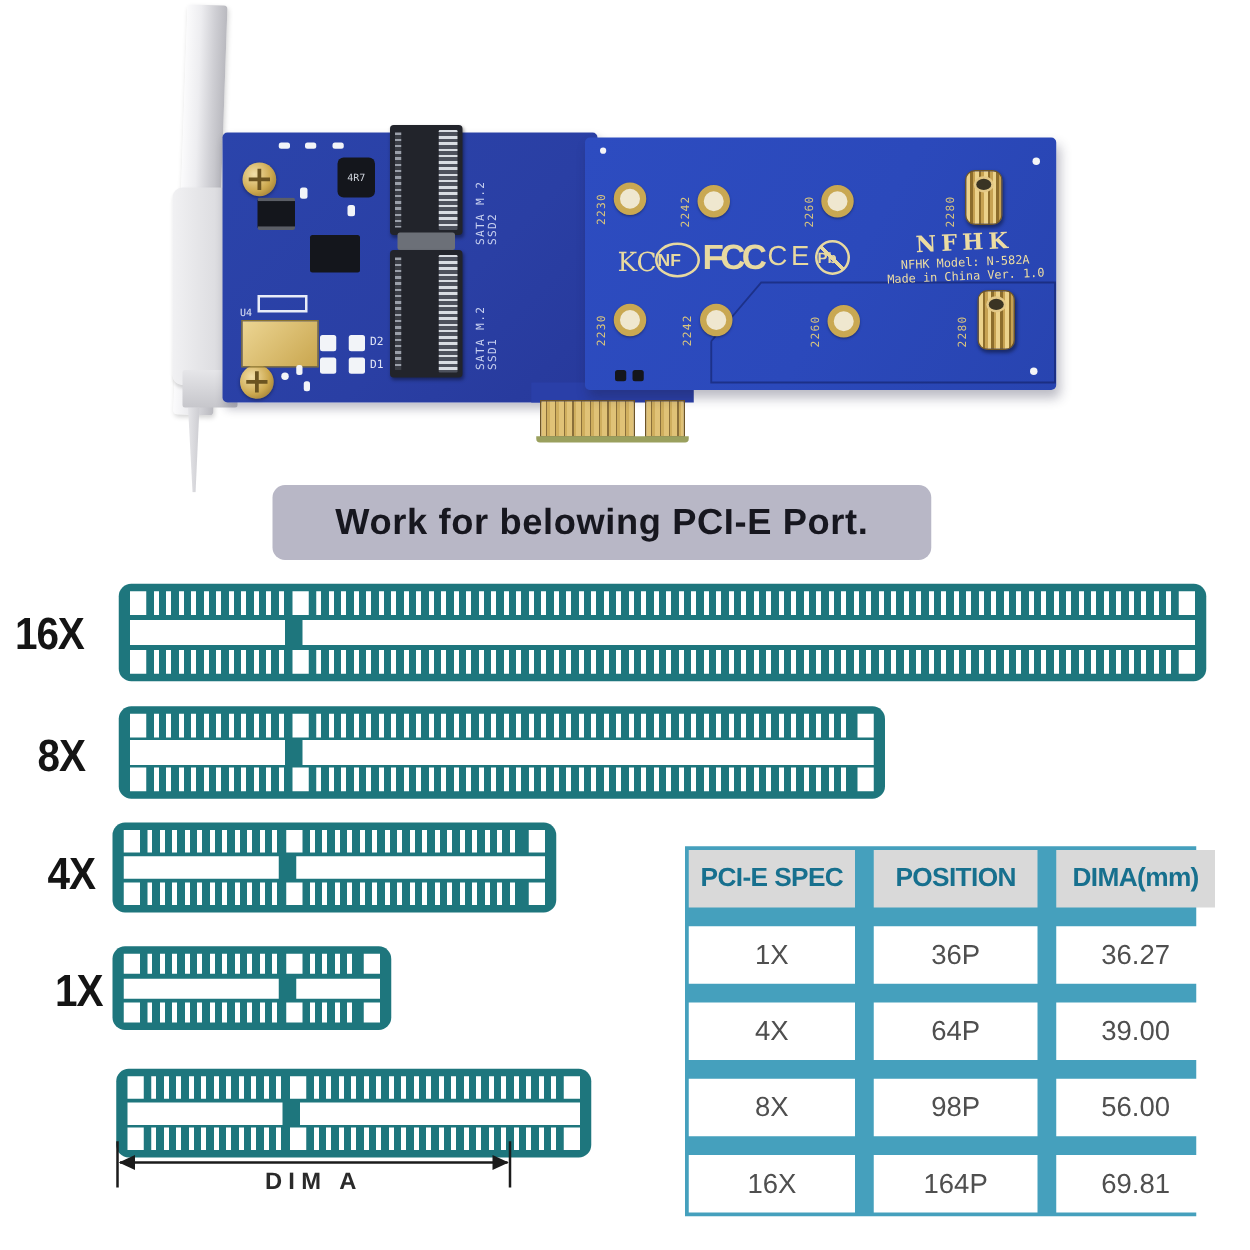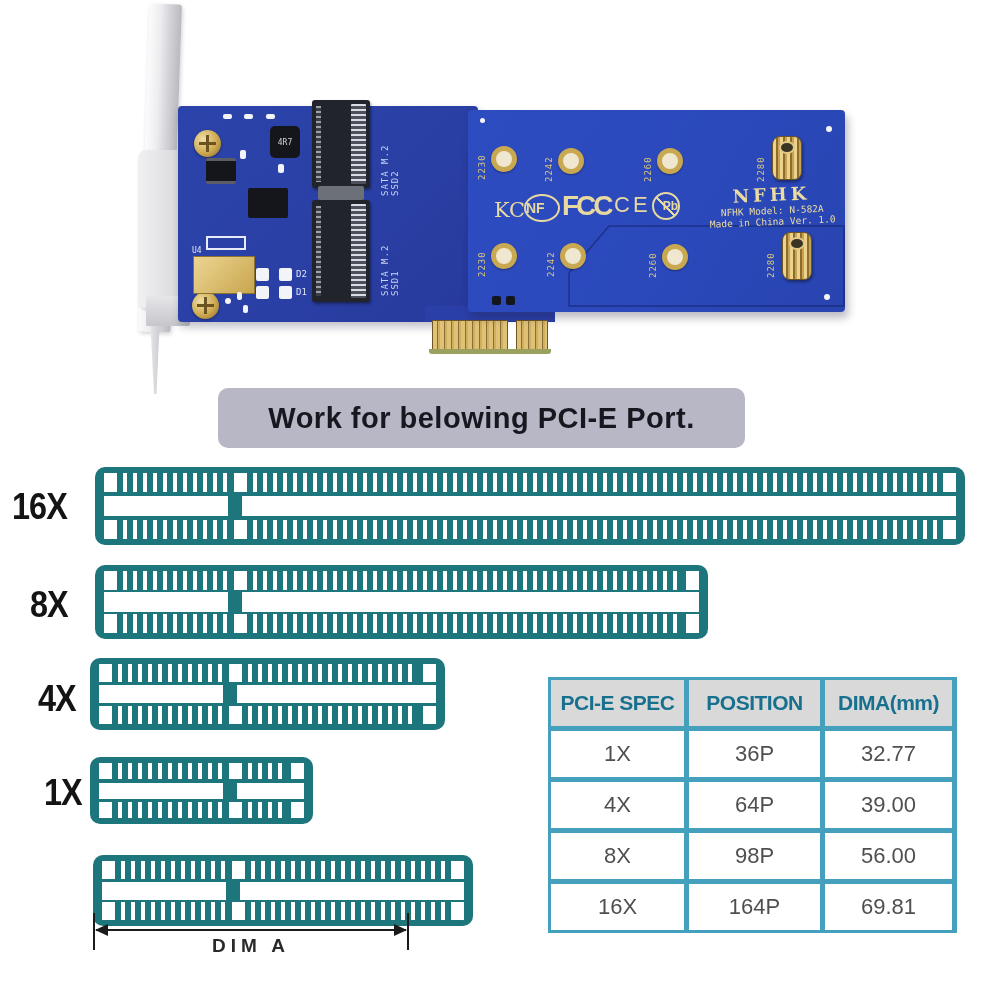--- a/index.html
+++ b/index.html
@@ -51,21 +51,21 @@
     font-family:"DejaVu Sans Mono",monospace;font-size:9px;color:#c9d2f0;letter-spacing:1px;height:70px;}
 
   .hole{width:26px;height:26px;border-radius:50%;background:#efe7cf;border:5px solid #c9a852;
     box-shadow:0 1px 2px rgba(0,0,0,.35);}
   .standoff{background:repeating-linear-gradient(90deg,#ecd28b 0 3px,#8d6d2c 3px 5px,#c7a252 5px 7px);
     border-radius:8px;border:1px solid #6e5527;box-shadow:1px 2px 3px rgba(0,0,0,.4);}
   .standoff::after{content:"";position:absolute;left:50%;top:6px;width:12px;height:9px;margin-left:-6px;
     border-radius:50%;background:#3a3424;box-shadow:0 0 0 2px #e3c887;}
   .cert{position:absolute;color:#e7d9a0;font-weight:bold;}
   .cert-oval{border:2px solid #e7d9a0;border-radius:50%;}
-  .cert-circle{border:2px solid #e7d9a0;border-radius:50%;text-align:right;
+  .cert-circle{border:2px solid #e7d9a0;border-radius:50%;text-align:left;
     background:linear-gradient(45deg,transparent 44%,#e7d9a0 44% 52%,transparent 52%);}
   .brand-block{z-index:5;text-align:center;transform:rotate(-2.5deg);color:#ecdca2;}
   .brand-line1{font-family:"DejaVu Serif",serif;font-weight:bold;font-size:18px;letter-spacing:4px;}
   .brand-line2,.brand-line3{font-family:"DejaVu Sans Mono",monospace;font-size:9.5px;letter-spacing:0;}
 
   .chip{background:#14161c;border-radius:2px;z-index:4;}
   .gold-pad{background:linear-gradient(135deg,#ecd593,#c9a64e);border:1px solid #8a7430;z-index:4;}
   .white-pad{background:#f2f4f8;border-radius:2px;z-index:4;}
   .tiny-label{font-family:"DejaVu Sans Mono",monospace;font-size:9px;color:#dfe4f5;z-index:5;}
   .dotw{border-radius:50%;background:#f4f5f7;z-index:5;}
@@ -106,21 +106,21 @@
   .dim-line{position:absolute;left:3px;right:3px;top:19px;height:2px;background:#1b1b1b;}
   .dim-tick{position:absolute;top:3px;width:2px;height:37px;background:#1b1b1b;}
   .dim-arrow{position:absolute;top:14px;width:0;height:0;border-top:6px solid transparent;border-bottom:6px solid transparent;}
   .dim-arrow.left{left:2px;border-right:13px solid #1b1b1b;}
   .dim-arrow.right{right:2px;border-left:13px solid #1b1b1b;}
   .dim-label{position:absolute;top:25px;width:100%;text-align:center;
     font-size:19px;font-weight:bold;color:#2a2a2a;letter-spacing:5px;}
 
   
   .spec-table{left:548px;top:677px;width:409px;display:grid;
-    grid-template-columns:133px 131px 127px;grid-auto-rows:46px;gap:5px;
+    grid-template-columns:133px 131px 127px;grid-auto-rows:46px;gap:15px;
     background:#45a0bd;padding:3px;}
   .spec-table .cell{background:#fff;display:flex;align-items:center;justify-content:center;
     font-size:22px;color:#4f4f4f;}
   .spec-table .th{background:#d9d9d9;font-weight:bold;font-size:21px;color:#17708e;
     transform:none;letter-spacing:-0.5px;}
 </style>
 </head>
 <body>
 
 <div id="stage">
@@ -344,21 +344,21 @@
     <div class="dim-label">DIM A</div>
   </div>
 
   <div class="abs spec-table">
     <div class="cell th">PCI-E SPEC</div>
     <div class="cell th">POSITION</div>
     <div class="cell th">DIMA(mm)</div>
 
     <div class="cell">1X</div>
     <div class="cell">36P</div>
-    <div class="cell">32.77</div>
+    <div class="cell">36.27</div>
 
     <div class="cell">4X</div>
     <div class="cell">64P</div>
     <div class="cell">39.00</div>
 
     <div class="cell">8X</div>
     <div class="cell">98P</div>
     <div class="cell">56.00</div>
 
     <div class="cell">16X</div>

